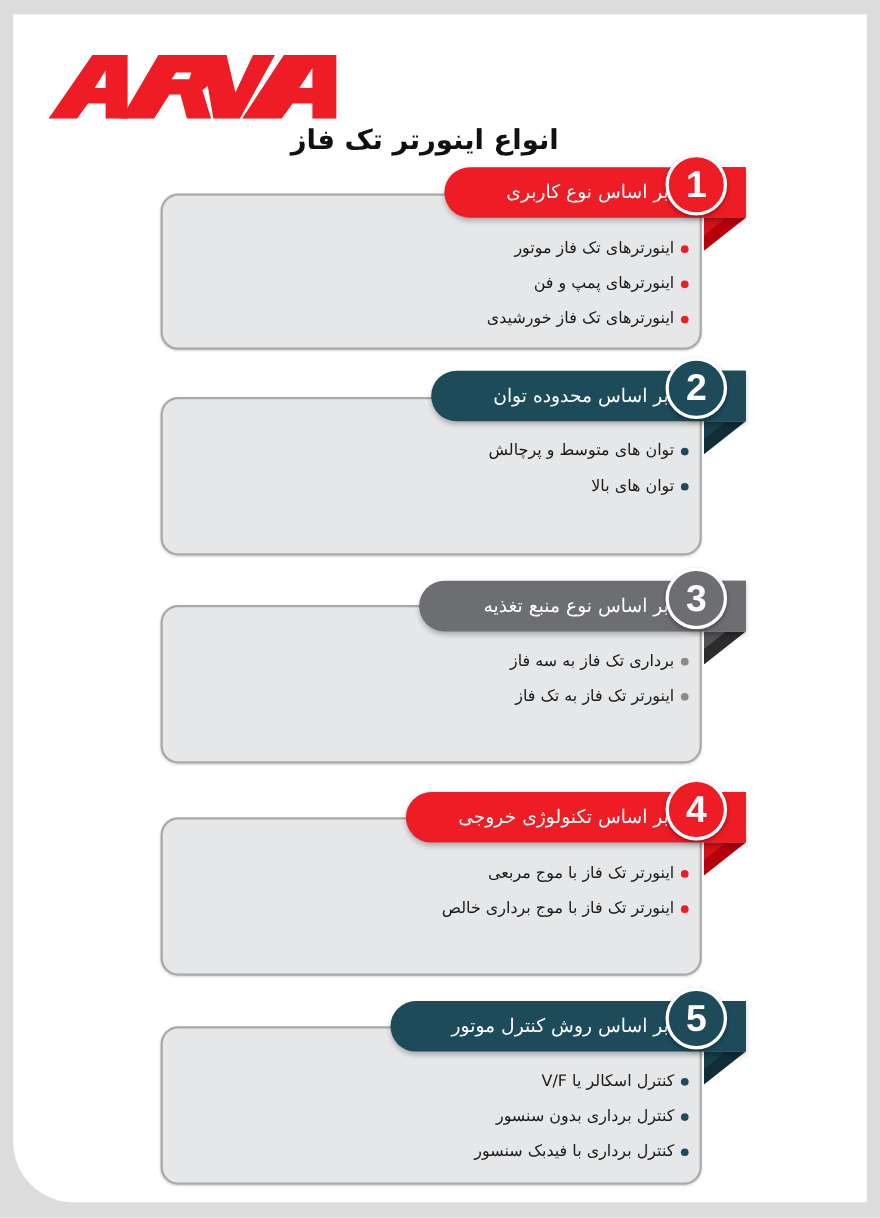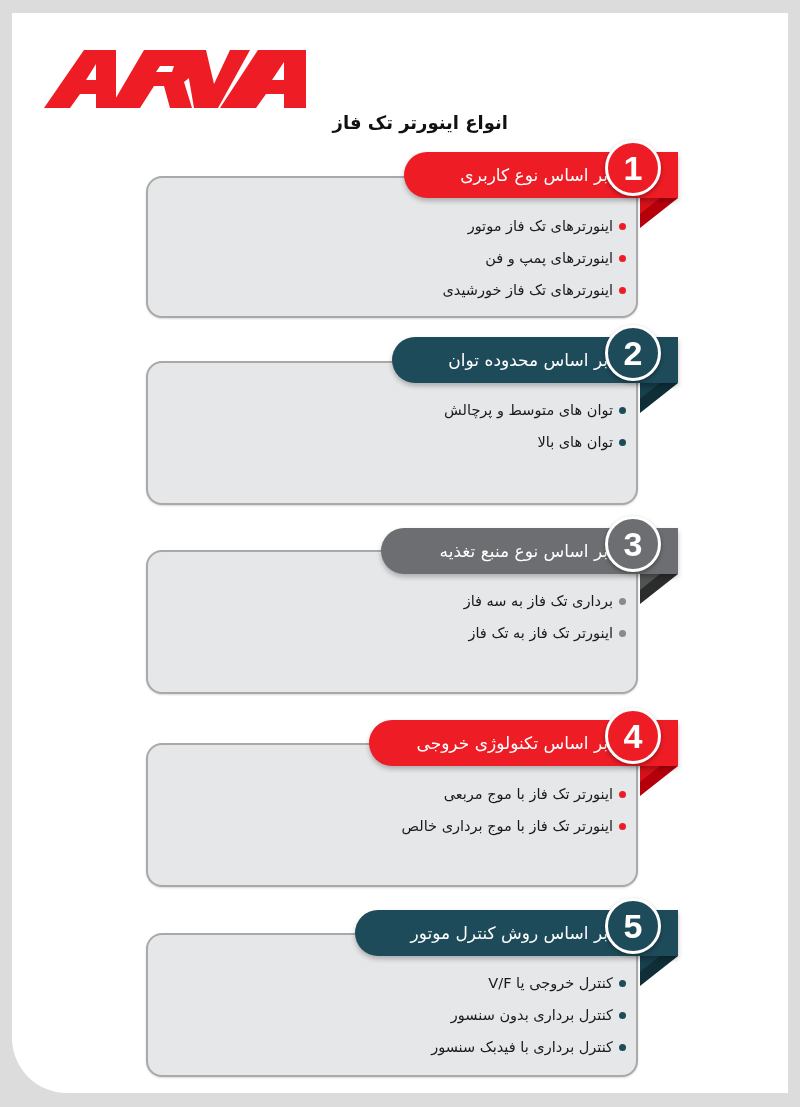--- a/index.html
+++ b/index.html
@@ -23,21 +23,21 @@
     width: 262px; height: 58px;
   }
   .main-title {
     position: absolute;
     left: 260px; top: 112px;
     width: 248px;
     text-align: right;
     direction: rtl;
     font-family: "DejaVu Sans", sans-serif;
     font-weight: bold;
-    font-size: 18px;
+    font-size: 25px;
     color: #111;
   }
   .section { position: absolute; left: 0; width: 800px; }
   .card {
     position: absolute;
     left: 146px;
     width: 492px;
     background: #e6e7e9;
     border: 2px solid #a9a9a9;
     border-radius: 16px;
@@ -214,21 +214,21 @@
       <svg class="ribbon-fold" viewBox="0 0 38 30" style="left: 640px; top: 956px;">
         <polygon points="0,0 38,0 0,30" fill="#0f2e38"></polygon>
         <polygon points="0,0 20,0 0,16" fill="#1d4b5a" opacity="0.6"></polygon>
       </svg>
       <div class="ribbon-tail" style="left: 640px; top: 910px; width: 38px; background: rgb(29, 75, 90);"></div>
       <div class="ribbon" style="top: 910px; left: 355px; width: 323px; background: rgb(29, 75, 90);">بر اساس روش کنترل موتور</div>
       <div class="badge" style="left: 605px; top: 898px; background: rgb(29, 75, 90);">5</div>
       <ul class="items" style="top: 967px; right: 174px;">
         <li>
           <span class="dot" style="background: rgb(29, 75, 90);"></span>
-          <span>کنترل خروجی یا V/F</span>
+          <span>کنترل اسکالر یا V/F</span>
         </li>
         <li>
           <span class="dot" style="background: rgb(29, 75, 90);"></span>
           <span>کنترل برداری بدون سنسور</span>
         </li>
         <li>
           <span class="dot" style="background: rgb(29, 75, 90);"></span>
           <span>کنترل برداری با فیدبک سنسور</span>
         </li>
       </ul>

